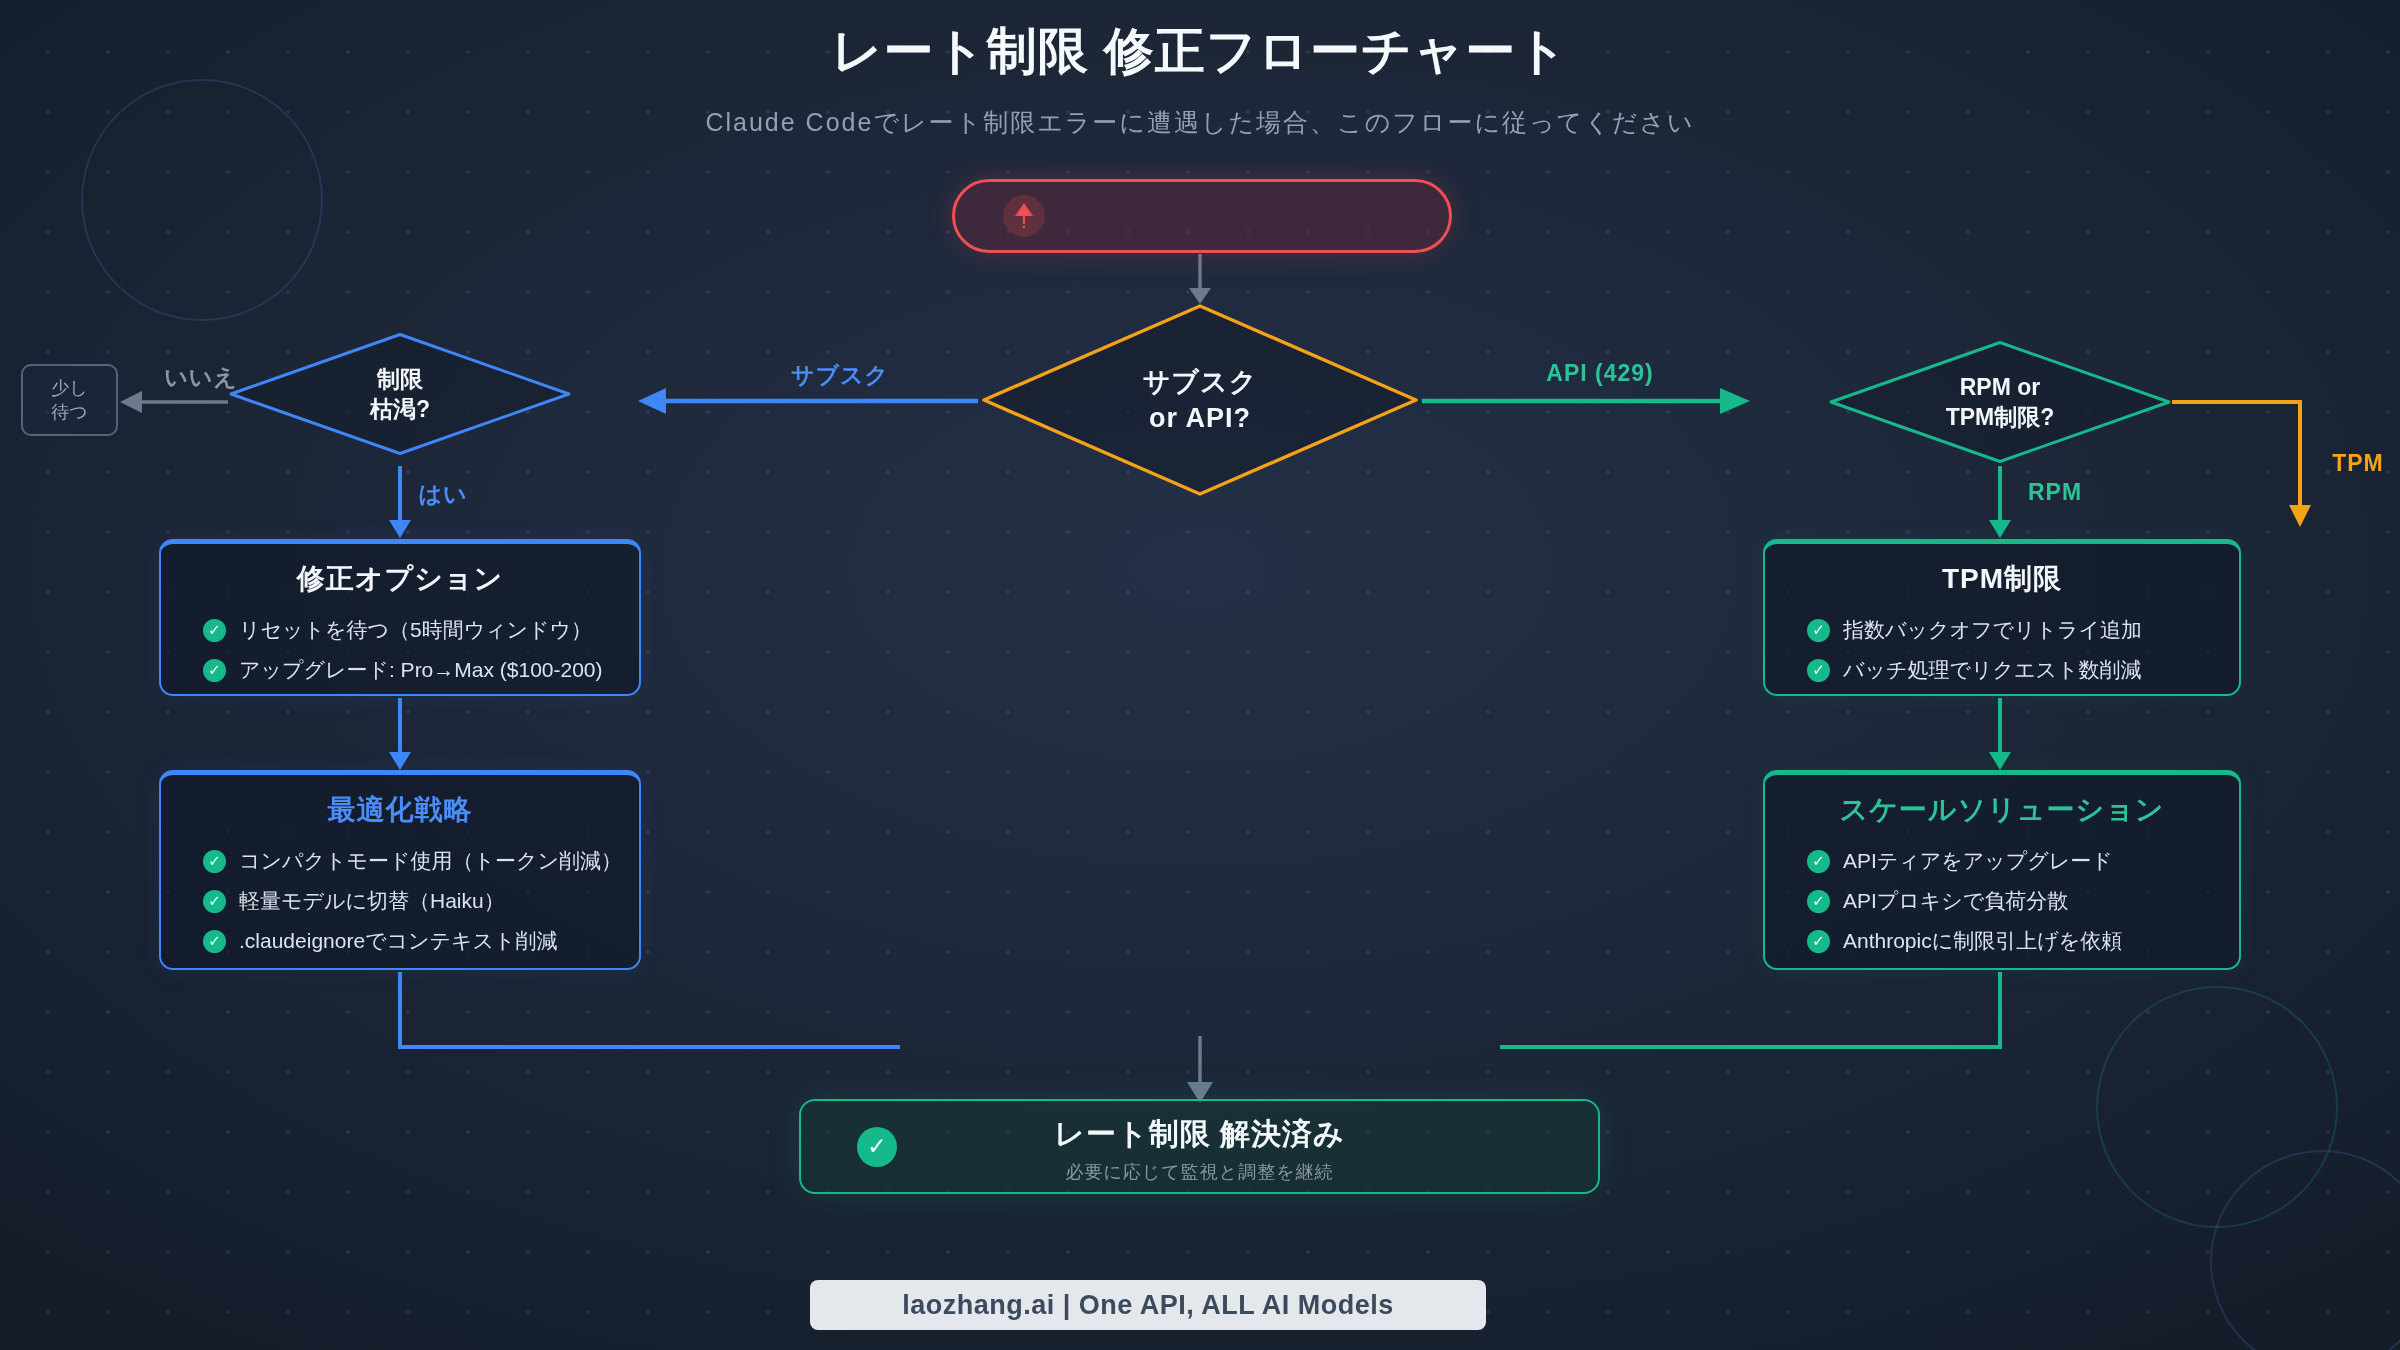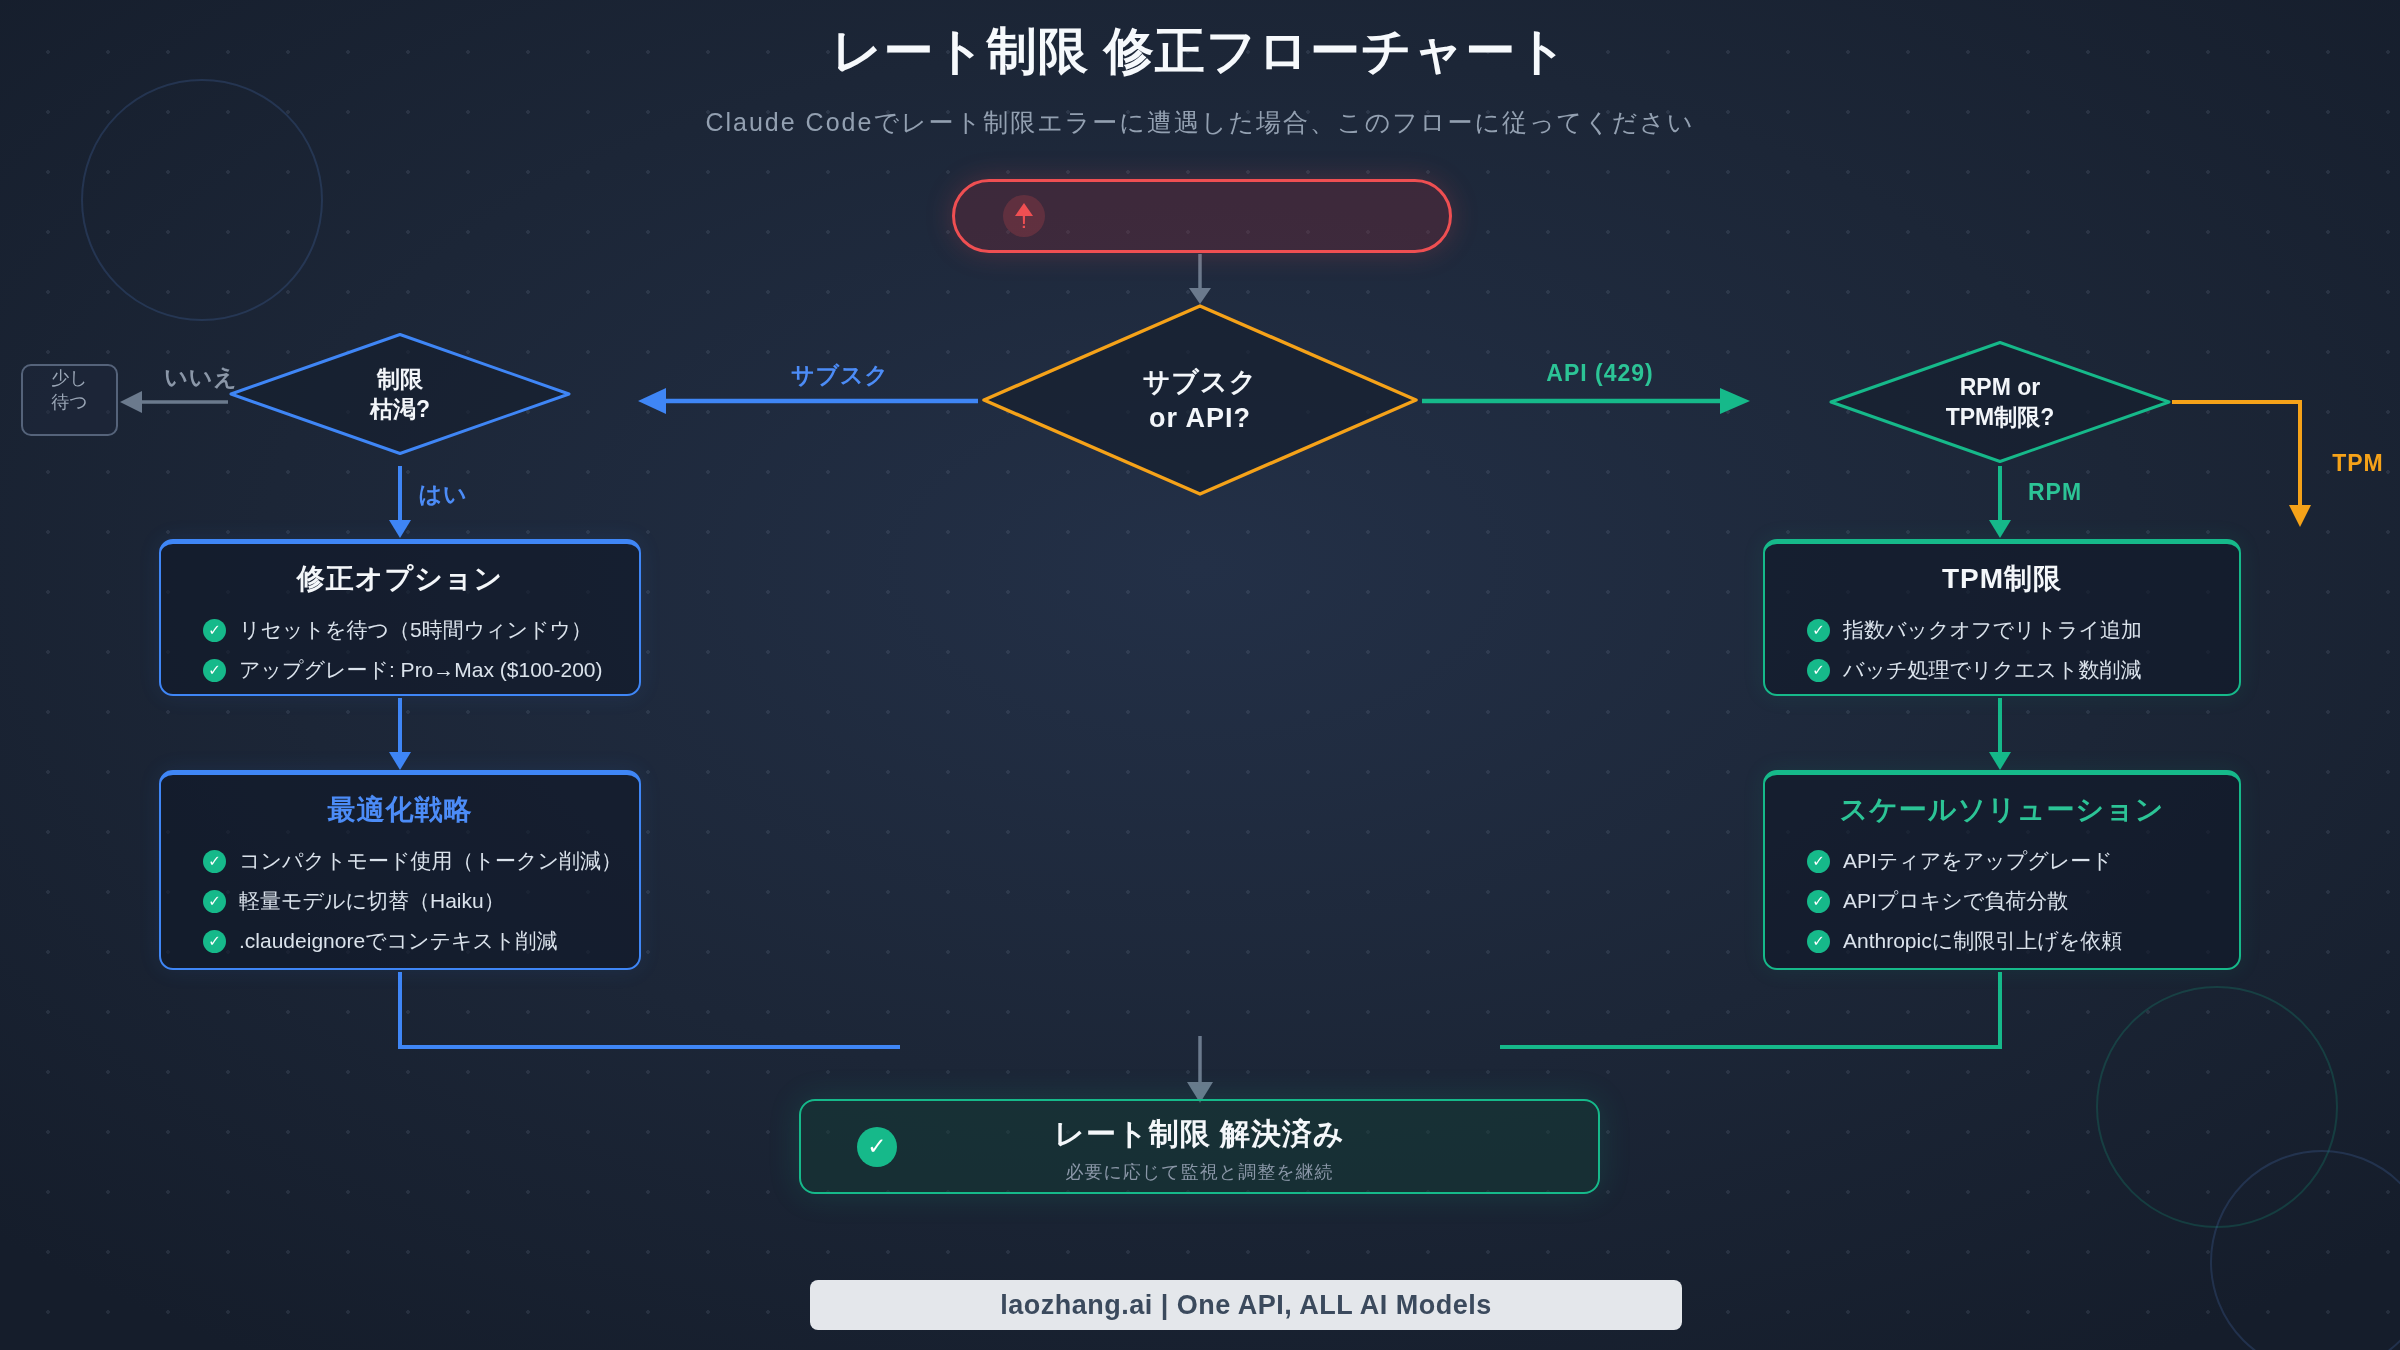--- a/index.html
+++ b/index.html
@@ -65,21 +65,21 @@
   .check {
     width:23px; height:23px; border-radius:50%; background:#16b98a; flex:0 0 23px;
     color:#ffffff; font-size:15px; font-weight:bold;
     display:flex; align-items:center; justify-content:center;
   }
 
   .wait-box {
     position:absolute; left:21px; top:364px; width:97px; height:72px; z-index:2;
     border:2px solid #55637a; border-radius:10px; box-sizing:border-box;
     background:rgba(30,41,59,0.45);
-    display:flex; flex-direction:column; align-items:center; justify-content:flex-start;
+    display:flex; flex-direction:column; align-items:center; justify-content:center;
     color:#9aa6b6; font-size:18px; line-height:24px;
   }
 
   .edge-label { position:absolute; z-index:2; font-weight:bold; font-size:23px; letter-spacing:1px; text-align:center; }
   .edge-label.blue   { color:#4c8cf7; }
   .edge-label.green  { color:#2cc496; }
   .edge-label.orange { color:#f5a219; }
   .edge-label.gray   { color:#8b97a8; }
 
   .resolved {
@@ -90,21 +90,21 @@
   .resolved .big-check {
     position:absolute; left:56px; top:50%; transform:translateY(-50%);
     width:40px; height:40px; border-radius:50%; background:#16b98a;
     color:#fff; font-size:23px; font-weight:bold;
     display:flex; align-items:center; justify-content:center;
   }
   .resolved h2 { margin:13px 4px 5px; text-align:center; font-size:30px; color:#f4f7fa; letter-spacing:1px; }
   .resolved p  { margin:0; text-align:center; font-size:18px; color:#8b97a8; letter-spacing:1px; }
 
   .footer {
-    position:absolute; left:810px; top:1280px; width:872px; height:50px; z-index:2;
+    position:absolute; left:810px; top:1280px; width:676px; height:50px; z-index:2;
     background:#e4e7eb; border-radius:8px;
     display:flex; align-items:center; justify-content:center;
     color:#3b4a5d; font-weight:bold; font-size:27px; letter-spacing:0.5px;
   }
 </style>
 </head>
 <body>
 
 <div id="canvas">
   <div class="dots"></div>

